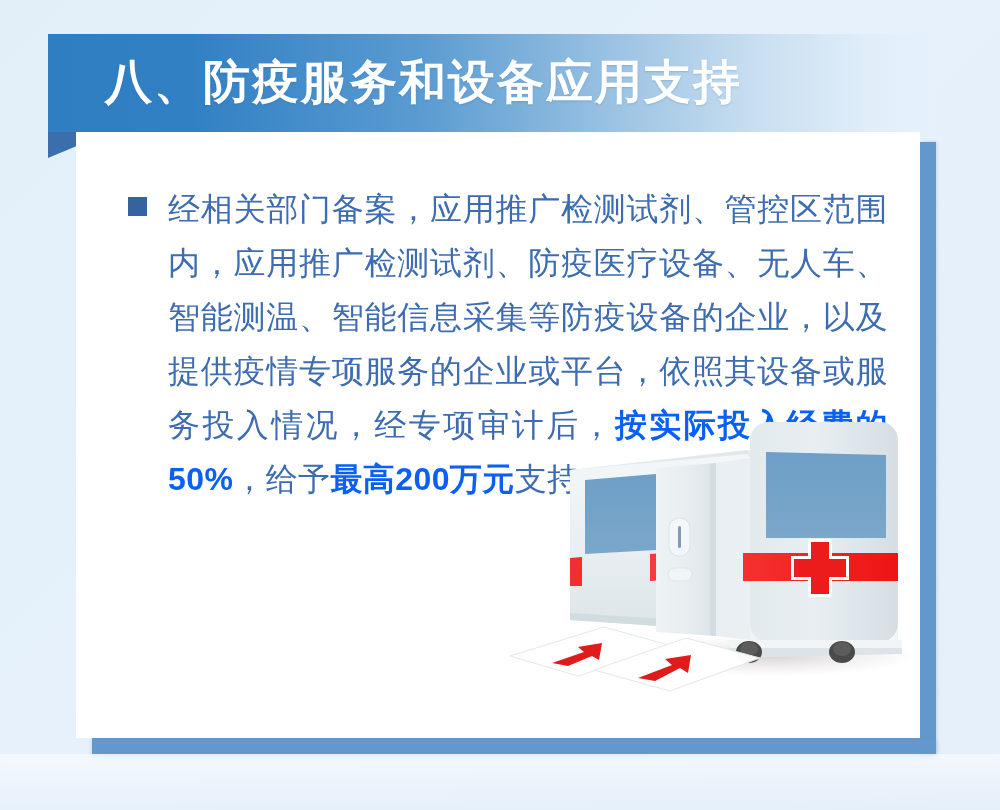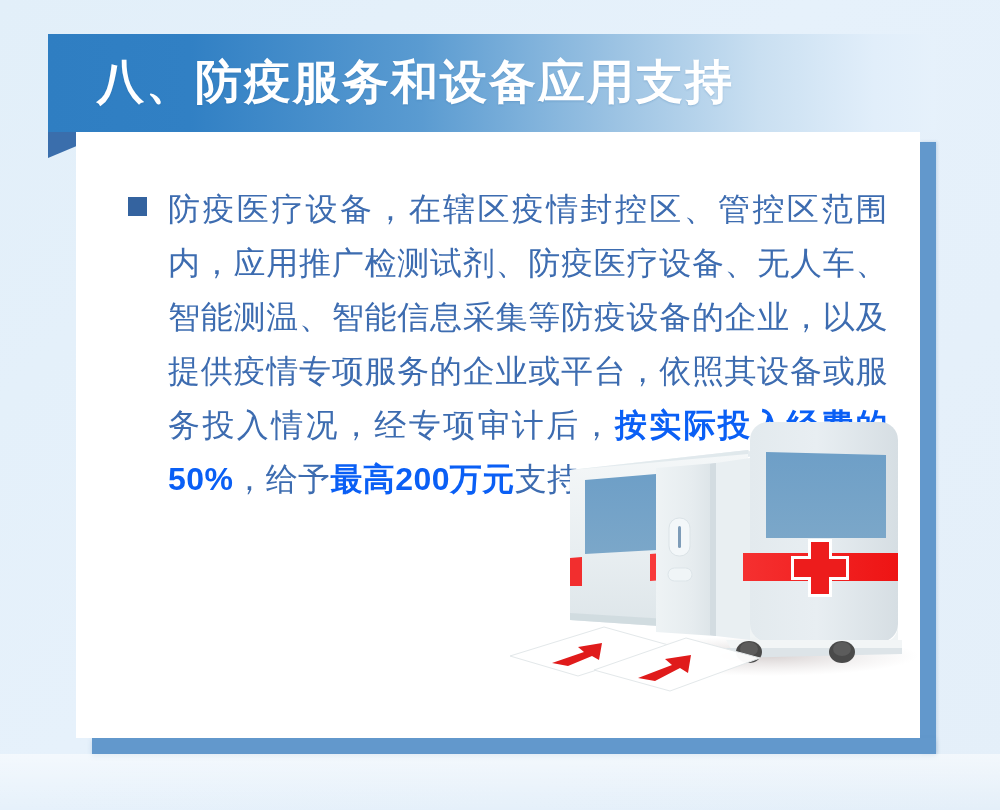--- a/index.html
+++ b/index.html
@@ -43,21 +43,21 @@
     position: absolute;
     left: 48px;
     top: 132px;
     width: 0;
     height: 0;
     border-left: 62px solid #3a6eac;
     border-bottom: 26px solid transparent;
   }
   .banner-title {
     position: absolute;
-    left: 97px;
+    left: 105px;
     top: 52px;
     font-size: 47px;
     font-weight: bold;
     color: #ffffff;
     letter-spacing: 2px;
     line-height: 60px;
     white-space: nowrap;
     text-shadow: 0 1px 2px rgba(30,90,150,0.22);
   }
 
@@ -152,21 +152,21 @@
   <div class="banner-title">八、防疫服务和设备应用支持</div>
 
   <div class="card-accent-right"></div>
   <div class="card-accent-bottom"></div>
   <div class="card"></div>
 
   <div class="body-block">
     <div class="bullet-row">
       <span class="bullet-square"></span>
       <p class="para">
-        <span>防疫医疗设备，在辖区疫情封控区、管控区范围内，应用推广检测试剂、防疫医疗设备、无人车、智能测温、智能信息采集等防疫设备的企业，以及提供疫情专项服务的企业或平台，依照其设备或服务投入情况，经专项审计后，</span><span class="hl">按实际投入经费的50%</span><span>，给予</span><span class="hl">最高200万元</span><span>支持。</span>
+        <span>经相关部门备案，应用推广检测试剂、管控区范围内，应用推广检测试剂、防疫医疗设备、无人车、智能测温、智能信息采集等防疫设备的企业，以及提供疫情专项服务的企业或平台，依照其设备或服务投入情况，经专项审计后，</span><span class="hl">按实际投入经费的50%</span><span>，给予</span><span class="hl">最高200万元</span><span>支持。</span>
       </p>
     </div>
   </div>
 
   <div class="illus">
     <svg viewBox="0 0 420 290" width="420" height="290" xmlns="http://www.w3.org/2000/svg">
       <defs>
         <linearGradient id="bodyG" x1="0" y1="0" x2="0" y2="1">
           <stop offset="0%" stop-color="#f4f7f8"></stop>
           <stop offset="55%" stop-color="#e8eef1"></stop>

